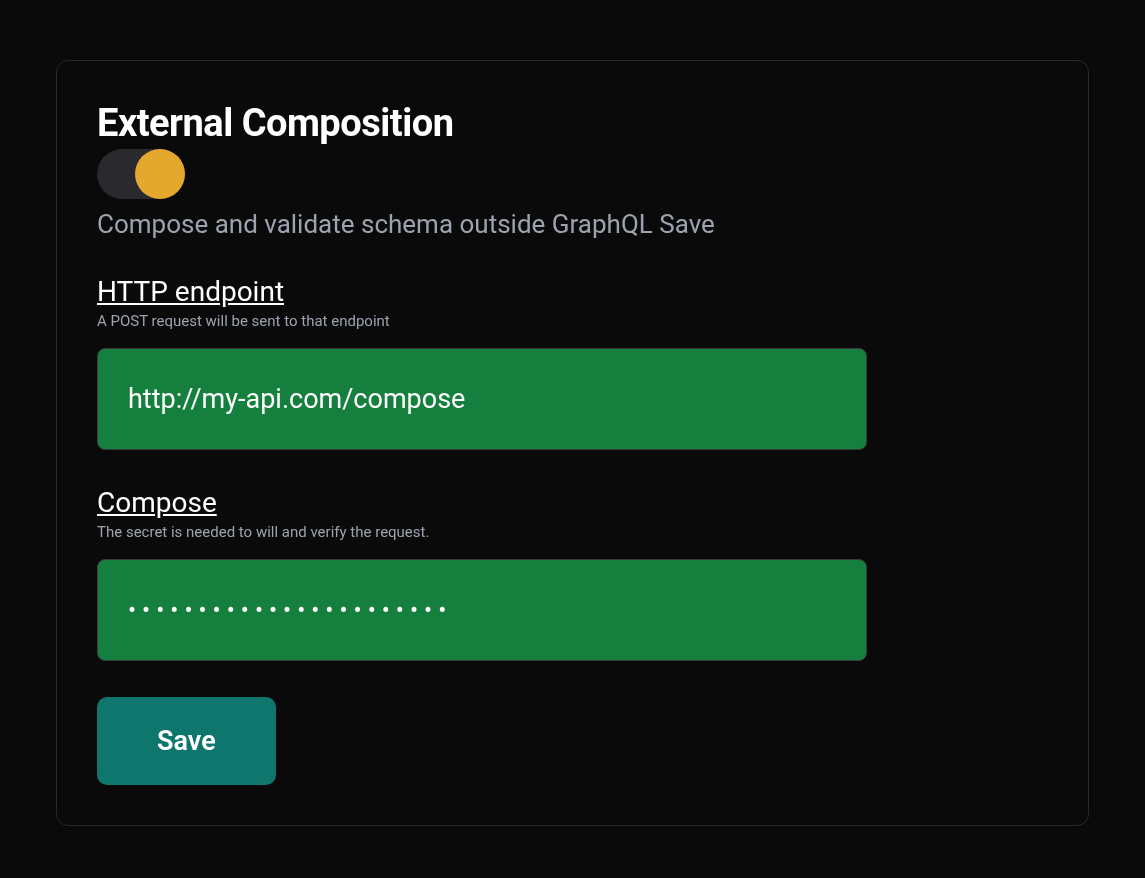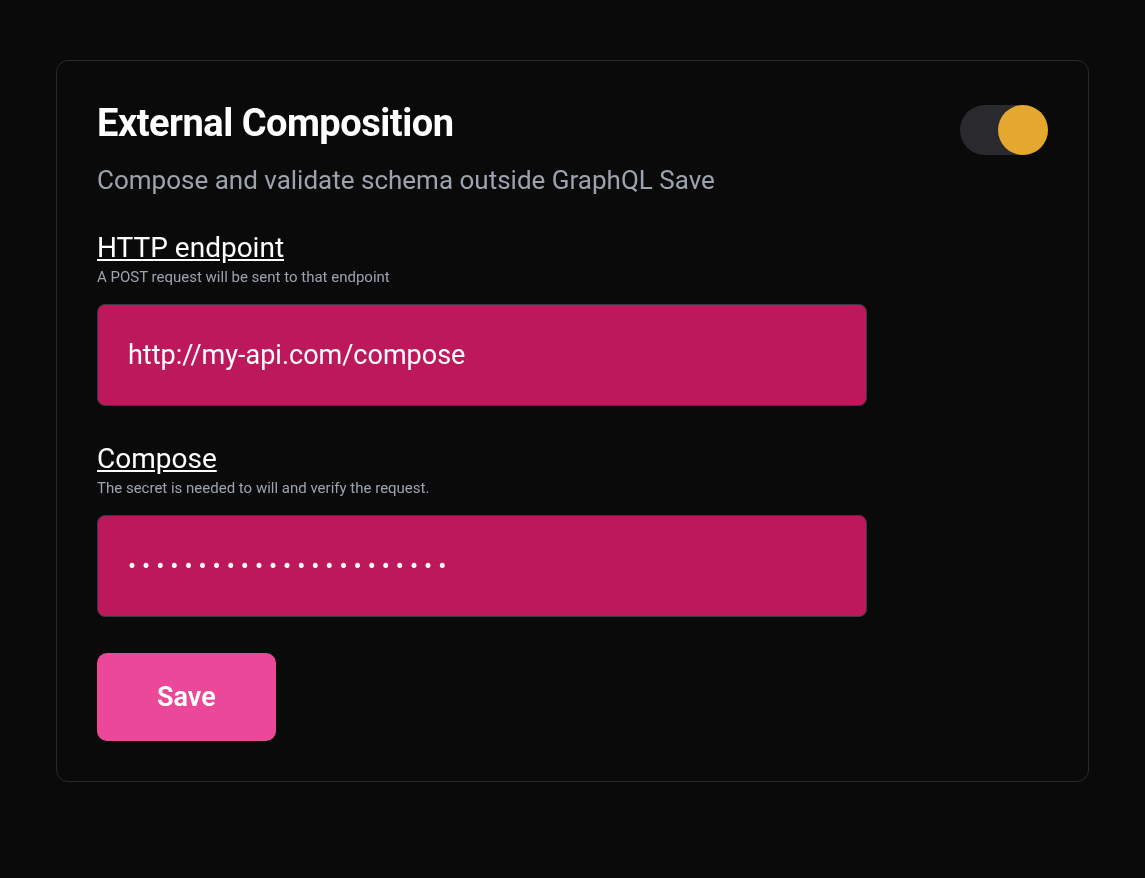--- a/index.html
+++ b/index.html
@@ -21,20 +21,21 @@
       border: 1px solid #2a2a2e;
       border-radius: 12px;
       padding: 40px;
     }
     
     .card-header {
       display: flex;
       justify-content: space-between;
       align-items: flex-start;
       margin-bottom: 10px;
+      flex-direction: column;
     }
     
     .card-title {
       font-size: 38px;
       font-weight: 700;
       color: #ffffff;
       letter-spacing: -0.5px;
     }
     
     .toggle {
@@ -79,41 +80,41 @@
     .field-description {
       font-size: 15px;
       color: #9ca3af;
       margin-bottom: 18px;
       font-weight: 400;
     }
     
     .input {
       width: 770px;
       height: 102px;
-      background-color: #be185d;
+      background-color: #15803d;
       border: 1px solid #3a3a42;
       border-radius: 8px;
       padding: 0 30px;
       font-size: 27px;
       color: #ffffff;
       font-family: inherit;
       outline: none;
     }
     
     .input::placeholder {
       color: #ffffff;
     }
     
     .input[type="password"] {
       letter-spacing: 6px;
       font-size: 24px;
     }
     
     .save-button {
-      background-color: #ec4899;
+      background-color: #0f766e;
       color: #ffffff;
       border: none;
       border-radius: 10px;
       padding: 28px 60px;
       font-size: 27px;
       font-weight: 600;
       cursor: pointer;
       font-family: inherit;
     }
   </style>

